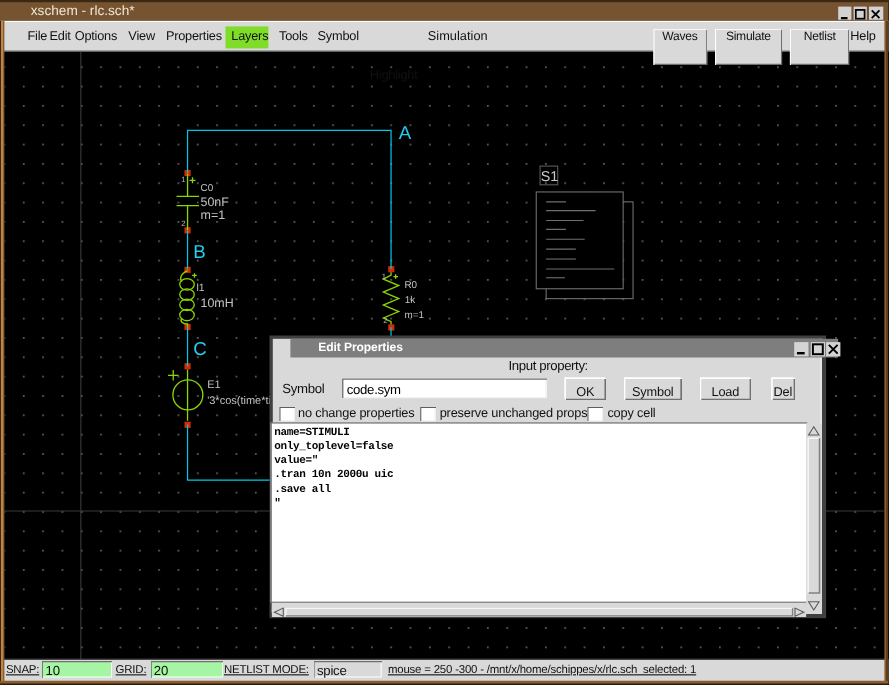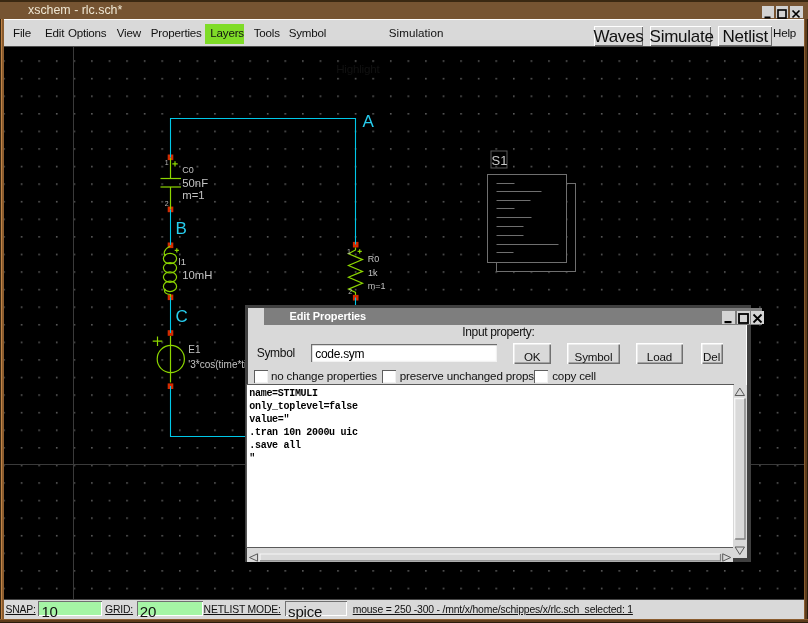--- a/index.html
+++ b/index.html
@@ -15,30 +15,30 @@
   background:linear-gradient(90deg,#3a2812 0 1px,#c08448 1px 2.5px,#8a5c2e 2.5px 4px); }
 #bright { position:absolute; left:804px; top:19px; width:4px; height:604px;
   background:linear-gradient(90deg,#8a5c2e 0 1.5px,#5e3c1c 1.5px 3px,#2a1c0c 3px 4px); }
 #bbottom { position:absolute; left:0; top:619px; width:808px; height:4px;
   background:linear-gradient(180deg,#8a5c2e 0 1.5px,#5e3c1c 1.5px 3px,#2a1c0c 3px 4px); }
 
 #menubar { position:absolute; left:0; top:19px; width:808px; height:27.5px; background:#d9d9d9;
   border-top:1.5px solid #fdfdfd; border-bottom:1.5px solid #4c4c4c; }
  .mi { position:absolute; top:6.1px; font-size:11.6px; color:#111; letter-spacing:-0.2px; }
 #layersbg { position:absolute; left:205px; top:4px; width:39px; height:19.5px; background:#7fdc28; }
-.rbtn { position:absolute; top:5.5px; height:20px; background:#d9d9d9; font-size:17px; color:#111;
+.rbtn { position:absolute; top:5.5px; height:33px; background:#d9d9d9; font-size:11px; color:#111;
   box-shadow:inset 1px 1px 0 #ffffff, inset -1px -1px 0 #6e6e6e; text-align:center; letter-spacing:-0.25px; }
 
 #canvas { position:absolute; left:4px; top:46.5px; width:800px; height:553.5px; background:#000; }
 
 #status { position:absolute; left:0; top:598.8px; width:808px; height:20.2px; background:#d9d9d9;
   border-top:1.2px solid #454545; font-size:10.4px; color:#111; }
 .st { position:absolute; top:4.3px; letter-spacing:-0.18px;text-decoration:underline; }
 .sbox { position:absolute; top:1.2px; height:15.5px; box-shadow:inset 1px 1px 0 #707070, inset -1px -1px 0 #ffffff;
-  font-size:15px; padding:2px 0 0 3px; letter-spacing:-0.2px; }
+  font-size:12px; padding:2px 0 0 3px; letter-spacing:-0.2px; }
 
 #dialog { position:absolute; left:245px; top:305px; width:505.5px; height:257px; background:#404040; }
 #dlgbody { position:absolute; left:2.5px; top:2.5px; width:499px; height:250px; background:#d9d9d9;
   border-right:1px solid #ffffff; border-bottom:1px solid #ffffff; }
 #dlgtitle { position:absolute; left:0; top:0; width:498px; height:17px; background:#7e7e7e;margin-left:16px; }
 #dlgtitle span { position:absolute; left:25.9px; top:2.6px; color:#fff; font-size:11px; font-weight:bold; letter-spacing:-0.1px; }
 .dbtn { position:absolute; top:3.5px; width:13px; height:13px; background:#d4d4d4; }
 #inputprop { position:absolute; left:1.9px; top:17.6px; width:498px; text-align:center; font-size:12px; color:#111; letter-spacing:-0.35px; }
 #symlabel { position:absolute; left:9.2px; top:38.6px; font-size:12px; color:#111; letter-spacing:-0.3px; }
 #syminput { position:absolute; left:63.5px; top:36.5px; width:186.4px; height:18.3px; background:#fff;
@@ -176,21 +176,21 @@
     </div>
     <div class="wbtn" style="left:790.3px;">
       <svg width="12" height="12">
           <path d="M2.5,2.5 L9.5,9.5 M9.5,2.5 L2.5,9.5" stroke="#000" stroke-width="1.7"></path>
         </svg>
     </div>
   </div>
 
   <div id="menubar">
     <div id="layersbg"></div>
-    <span class="mi" style="left:13px;text-align:right;">File</span>
+    <span class="mi" style="left:25px;text-align:right;">File</span>
     <span class="mi" style="left:45px;">Edit</span>
     <span class="mi" style="left:67.9px;">Options</span>
     <span class="mi" style="left:116.7px;">View</span>
     <span class="mi" style="left:150.8px;">Properties</span>
     <span class="mi" style="left:210.3px;">Layers</span>
     <span class="mi" style="left:253.7px;">Tools</span>
     <span class="mi" style="left:288.7px;">Symbol</span>
     <span class="mi" style="left:336.2px;margin-top:36px;">Highlight</span>
     <span class="mi" style="left:388.8px; letter-spacing:0.05px;">Simulation</span>
     <div class="rbtn" style="left:593.5px; width:49.2px; padding-top:1.5px;">Waves</div>

